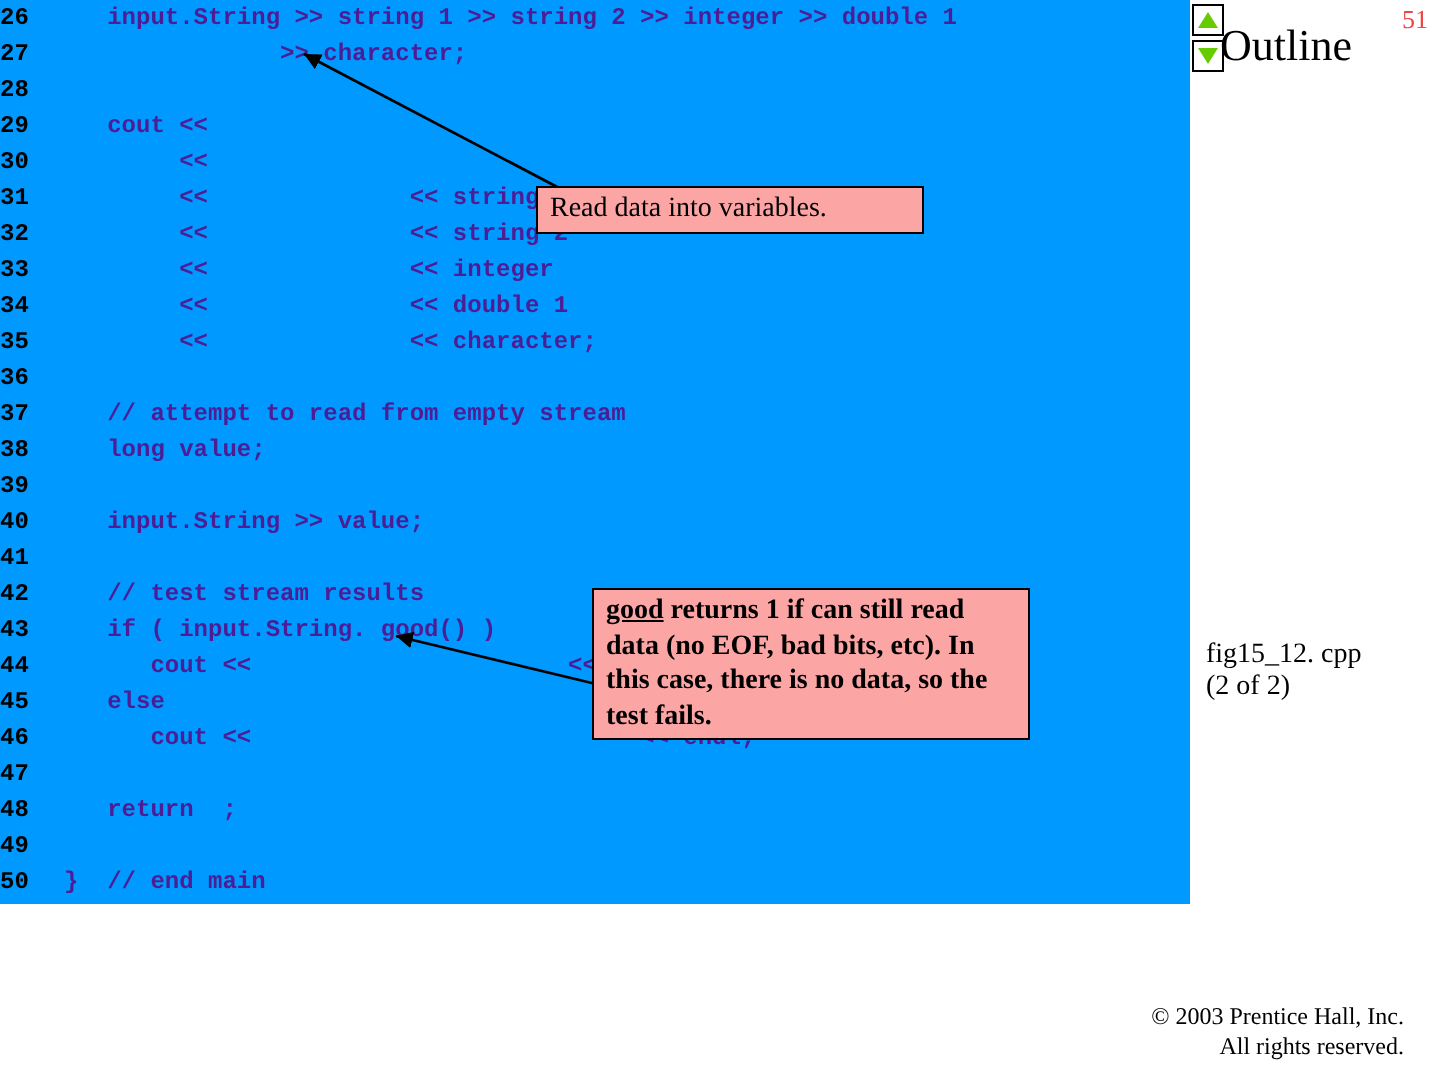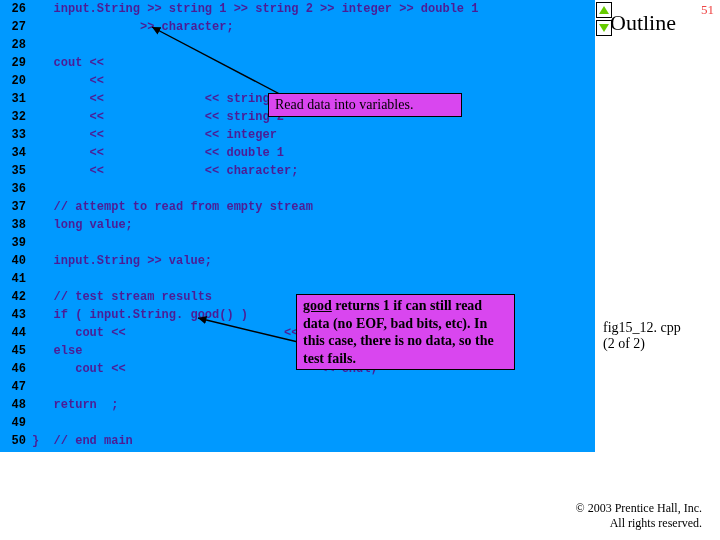--- a/index.html
+++ b/index.html
@@ -28,21 +28,20 @@
     height: 18px;
     line-height: 18px;
     font-family: "Courier New", monospace;
     font-size: 12px;
     font-weight: bold;
     white-space: pre;
   }
   .lineno {
     display: inline-block;
     width: 26px;
-    text-align: right;
     padding-right: 6px;
     color: #000;
   }
   .code-text {
     color: #4c1d95;
   }
   .outline-label {
     position: absolute;
     left: 610px;
     top: 10px;
@@ -80,21 +79,21 @@
     content: "";
     position: absolute;
     left: 2px; top: 3px;
     width: 0; height: 0;
     border-left: 5px solid transparent;
     border-right: 5px solid transparent;
     border-top: 8px solid #66cc00;
   }
   .callout {
     position: absolute;
-    background: #d946ef;
+    background: #fca5a5;
     border: 1px solid #000;
     padding: 2px 6px;
     font-family: "Times New Roman", Times, serif;
     font-size: 14px;
     line-height: 1.25;
     z-index: 3;
   }
   .fig-label {
     position: absolute;
     left: 603px;
@@ -120,21 +119,21 @@
   }
 </style>
 </head>
 <body>
 
 <div class="code-panel">
   <div class="code-line"><span class="lineno">26</span><span class="code-text">   input.String &gt;&gt; string 1 &gt;&gt; string 2 &gt;&gt; integer &gt;&gt; double 1</span></div>
   <div class="code-line"><span class="lineno">27</span><span class="code-text">               &gt;&gt; character;</span></div>
   <div class="code-line"><span class="lineno">28</span><span class="code-text"></span></div>
   <div class="code-line"><span class="lineno">29</span><span class="code-text">   cout &lt;&lt;</span></div>
-  <div class="code-line"><span class="lineno">20</span><span class="code-text">        &lt;&lt;</span></div>
+  <div class="code-line"><span class="lineno">30</span><span class="code-text">        &lt;&lt;</span></div>
   <div class="code-line"><span class="lineno">31</span><span class="code-text">        &lt;&lt;              &lt;&lt; string 1</span></div>
   <div class="code-line"><span class="lineno">32</span><span class="code-text">        &lt;&lt;              &lt;&lt; string 2</span></div>
   <div class="code-line"><span class="lineno">33</span><span class="code-text">        &lt;&lt;              &lt;&lt; integer</span></div>
   <div class="code-line"><span class="lineno">34</span><span class="code-text">        &lt;&lt;              &lt;&lt; double 1</span></div>
   <div class="code-line"><span class="lineno">35</span><span class="code-text">        &lt;&lt;              &lt;&lt; character;</span></div>
   <div class="code-line"><span class="lineno">36</span><span class="code-text"></span></div>
   <div class="code-line"><span class="lineno">37</span><span class="code-text">   // attempt to read from empty stream</span></div>
   <div class="code-line"><span class="lineno">38</span><span class="code-text">   long value;</span></div>
   <div class="code-line"><span class="lineno">39</span><span class="code-text"></span></div>
   <div class="code-line"><span class="lineno">40</span><span class="code-text">   input.String &gt;&gt; value;</span></div>

